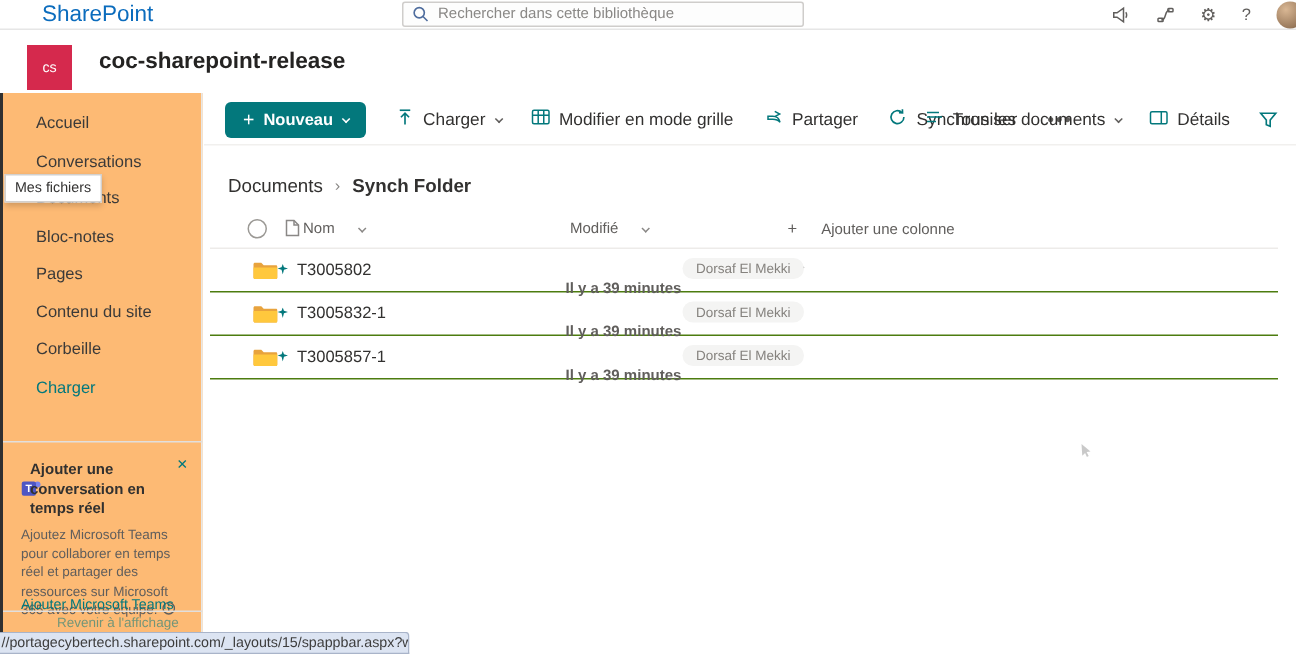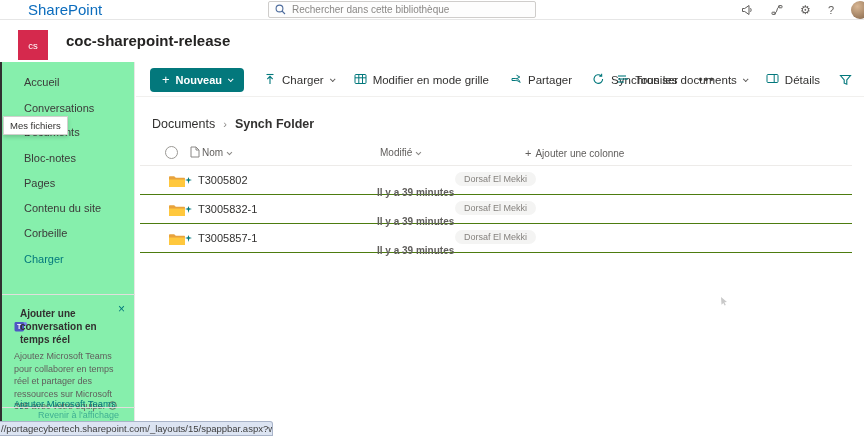--- a/index.html
+++ b/index.html
@@ -22,21 +22,21 @@
   .siteheader { position:absolute; left:0; top:21px; width:864px; height:41px; background:#fff; z-index:5; }
   .sitelogo { position:absolute; left:18px; top:9px; width:30px; height:30px; background:#d5294d; color:#fff; font-size:9.5px; display:flex; align-items:center; justify-content:center; cursor:pointer; }
   .sitetitle { position:absolute; left:66px; top:11px; font-size:15px; font-weight:700; color:#242322; cursor:pointer; }
   .sitemeta { position:absolute; right:8px; top:15px; display:flex; align-items:center; gap:16px; font-size:11px; color:#484644; }
   .sitemeta .dim { color:#8a8886; }
   .metaitem { display:flex; align-items:center; gap:4px; cursor:pointer; }
   .tealglyph { color:#03787c; font-size:12px; line-height:1; }
 
   
   .left-edge { position:absolute; left:0; top:62px; width:2px; height:360px; background:#303030; z-index:4; }
-  .sidebar { position:absolute; left:2px; top:62px; width:133px; height:374px; background:#86efac; border-right:1px solid #e8e7e5; z-index:3; }
+  .sidebar { position:absolute; left:2px; top:62px; width:133px; height:374px; background:#fdba74; border-right:1px solid #e8e7e5; z-index:3; }
   .navitem { position:absolute; left:22px; font-size:11px; color:#3b3a39; cursor:pointer; white-space:nowrap; }
   .navitem.accent { color:#03787c; }
   .tooltip { position:absolute; left:1px; top:54px; background:#fff; border:1px solid #d2d0ce; box-shadow:0 2px 4px rgba(0,0,0,.18); font-size:9.5px; color:#323130; padding:3px 6px; z-index:9; white-space:nowrap; }
 
   .panel-divider { position:absolute; left:0; top:232px; width:133px; height:1px; background:#e1dfdd; }
   .teams-panel { position:absolute; left:0; top:233px; width:133px; height:112px; }
   .panel-close { position:absolute; right:10px; top:8px; font-size:12px; color:#03787c; cursor:pointer; line-height:1; }
   .teams-icon { position:absolute; left:12px; top:24px; }
   .panel-title { position:absolute; left:18px; top:12px; width:100px; font-size:10px; font-weight:700; color:#323130; line-height:1.3; }
   .panel-body { position:absolute; left:12px; top:55px; width:112px; font-size:9px; color:#605e5c; line-height:1.4; }
@@ -57,21 +57,21 @@
 
   
   .breadcrumb { position:absolute; left:152px; top:117px; display:flex; align-items:center; gap:8px; font-size:12.5px; z-index:2; }
   .crumb { color:#323130; cursor:pointer; }
   .crumb.current { font-weight:700; }
   .crumb-sep { color:#8a8886; font-size:11px; }
 
   
   .thead { position:absolute; left:140px; top:144px; width:710px; height:20px; font-size:10px; color:#605e5c; z-index:2; }
   .thead .selall { position:absolute; left:25px; top:2px; width:13px; height:13px; border:1px solid #9b9995; border-radius:50%; cursor:pointer; }
-  .th { position:absolute; display:flex; align-items:center; gap:4px; cursor:pointer; white-space:nowrap; }
+  .th { position:absolute; display:flex; align-items:center; gap:16px; cursor:pointer; white-space:nowrap; }
   .th .chv { width:3.5px; height:3.5px; border-color:#8a8886; }
   .thead-line { position:absolute; left:140px; top:165px; width:712px; height:1px; background:#edebe9; z-index:2; }
   .row { position:absolute; left:140px; width:712px; height:29px; border-bottom:1px solid #4d7c0f; z-index:2; }
   .row .foldwrap { position:absolute; left:28px; top:8px; }
   .row .spark { position:absolute; left:45px; top:4px; }
   .row .fname { position:absolute; left:58px; top:8px; font-size:11px; color:#323130; cursor:pointer; }
   .row .fmod { position:absolute; left:237px; top:21px; font-size:10px; color:#605e5c;font-weight:bold; }
   .row .fby { position:absolute; left:315px; top:6px; background:#f4f4f3; border-radius:9px; padding:2px 9px; font-size:9px; color:#85827e; cursor:pointer; }
 
   .cursor-speck { position:absolute; left:720px; top:292px; opacity:.55; z-index:2; }

